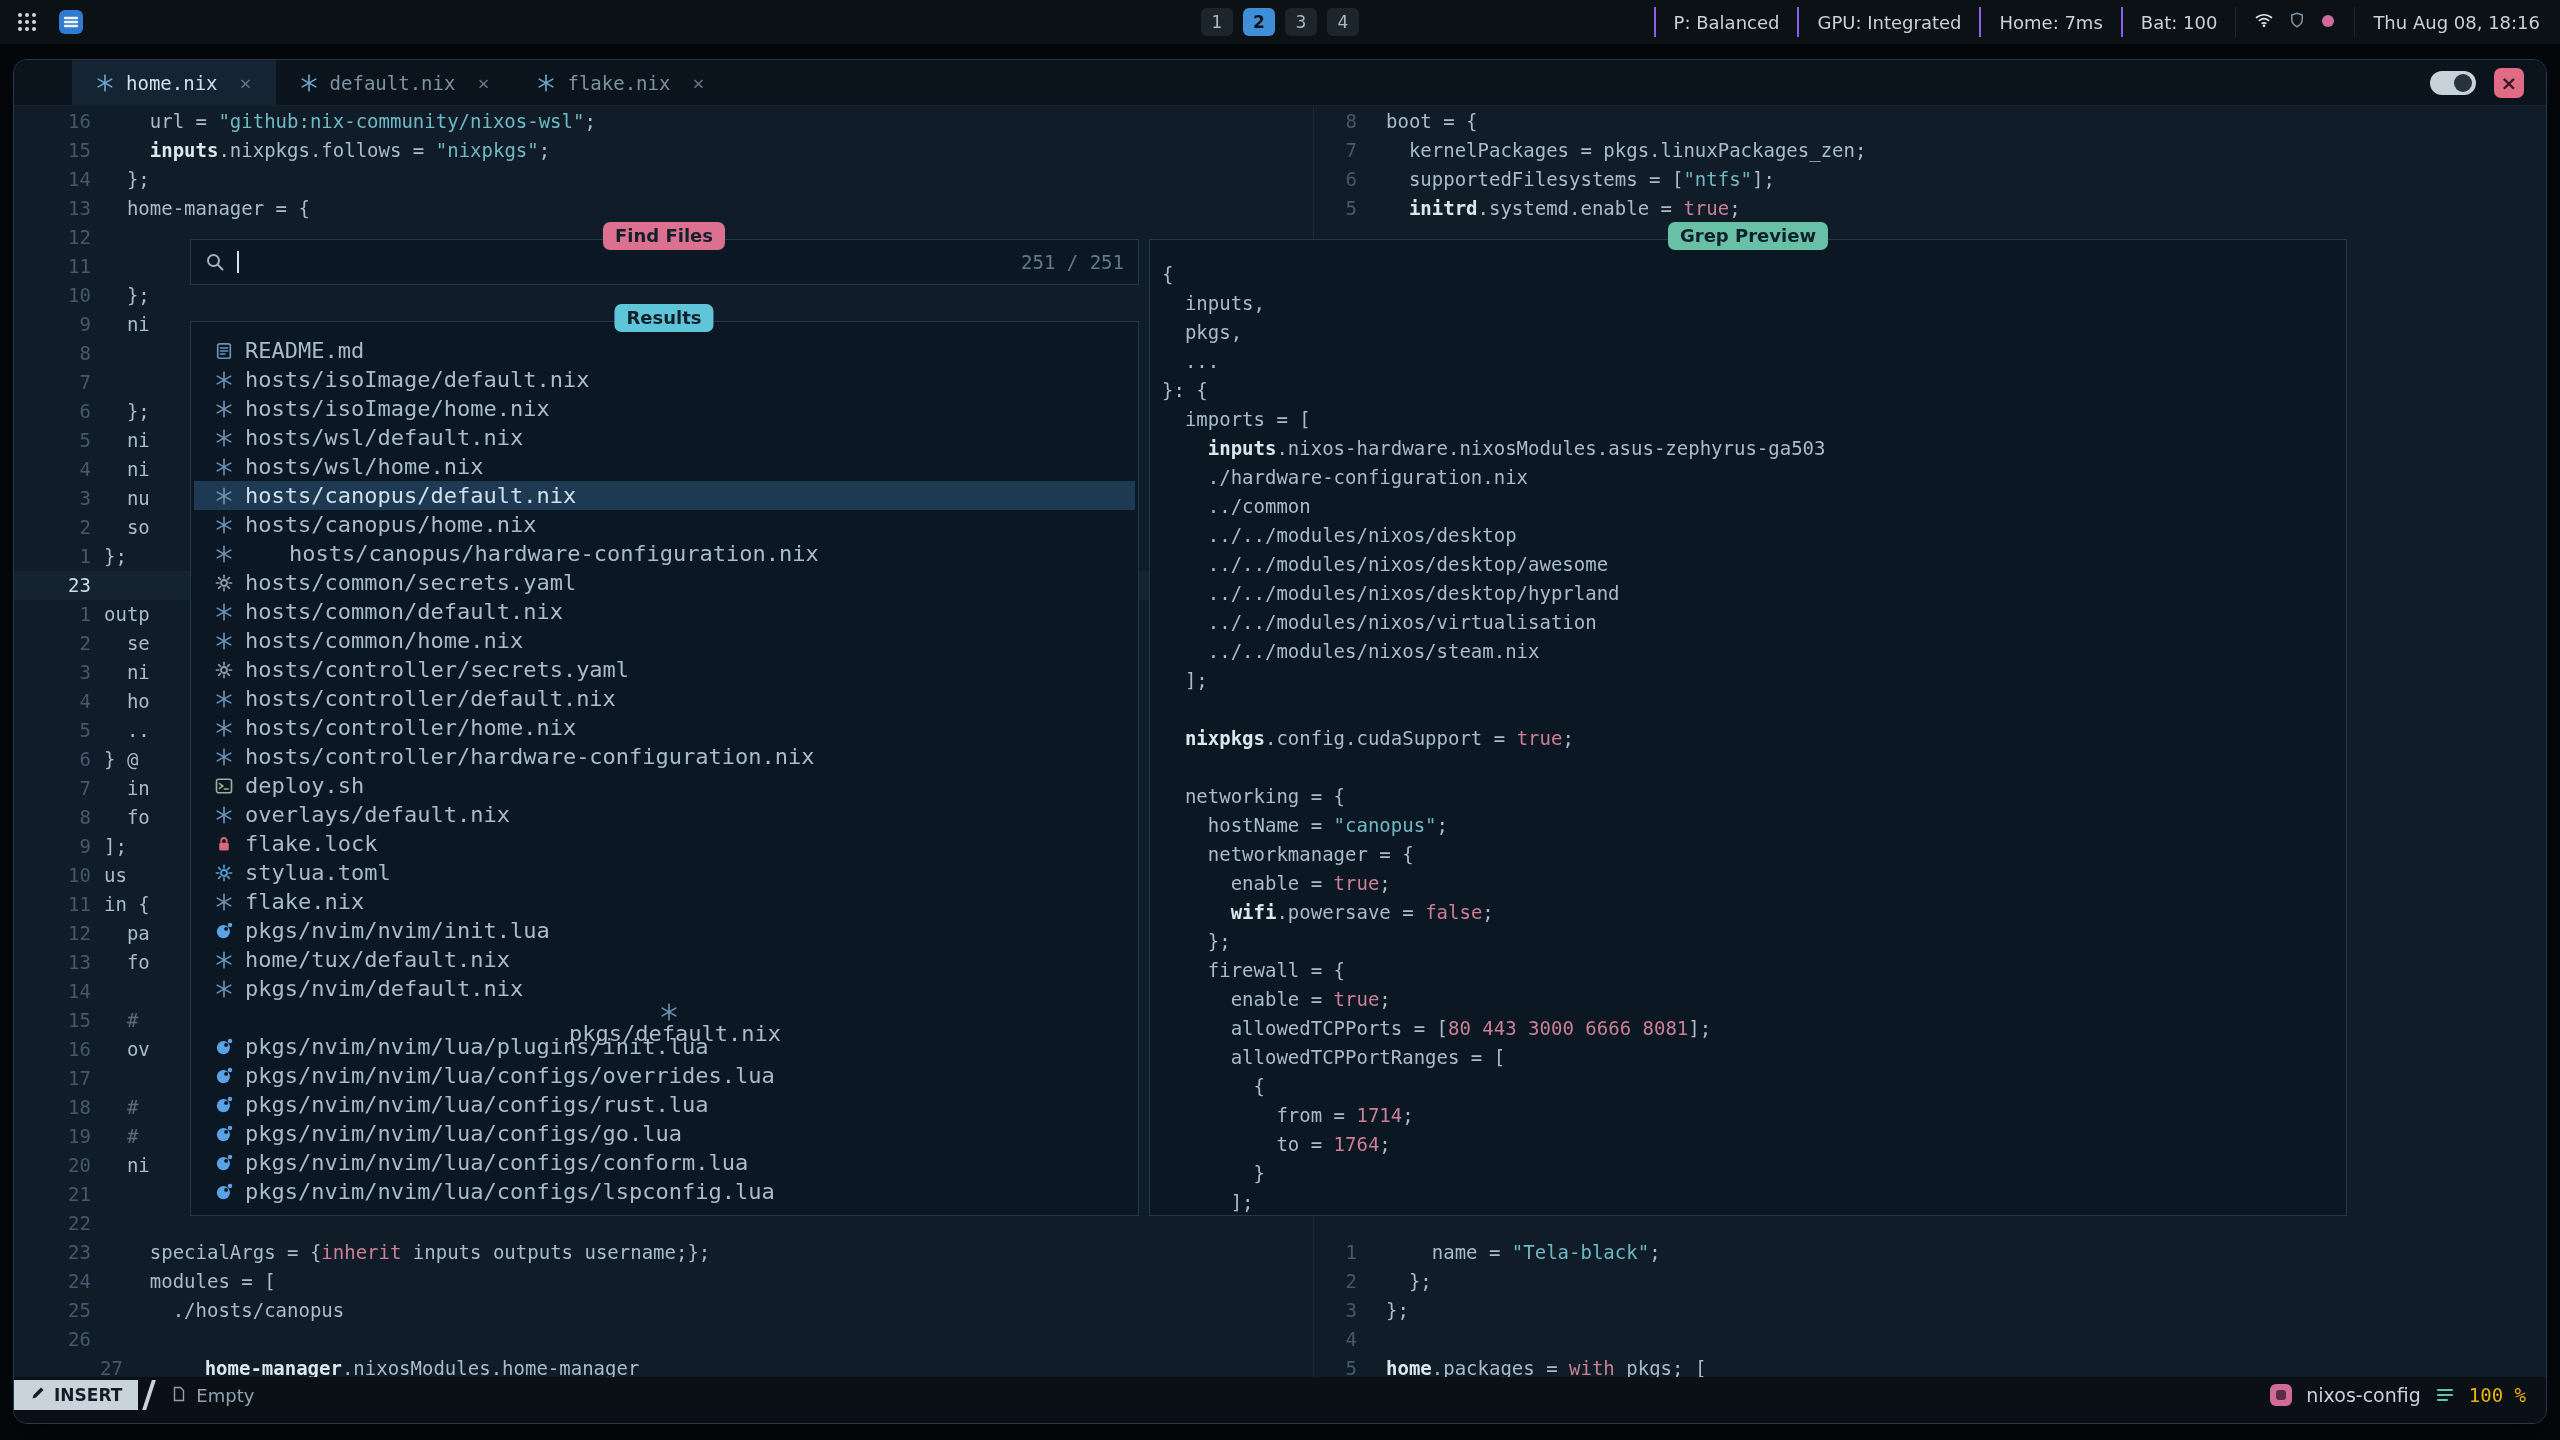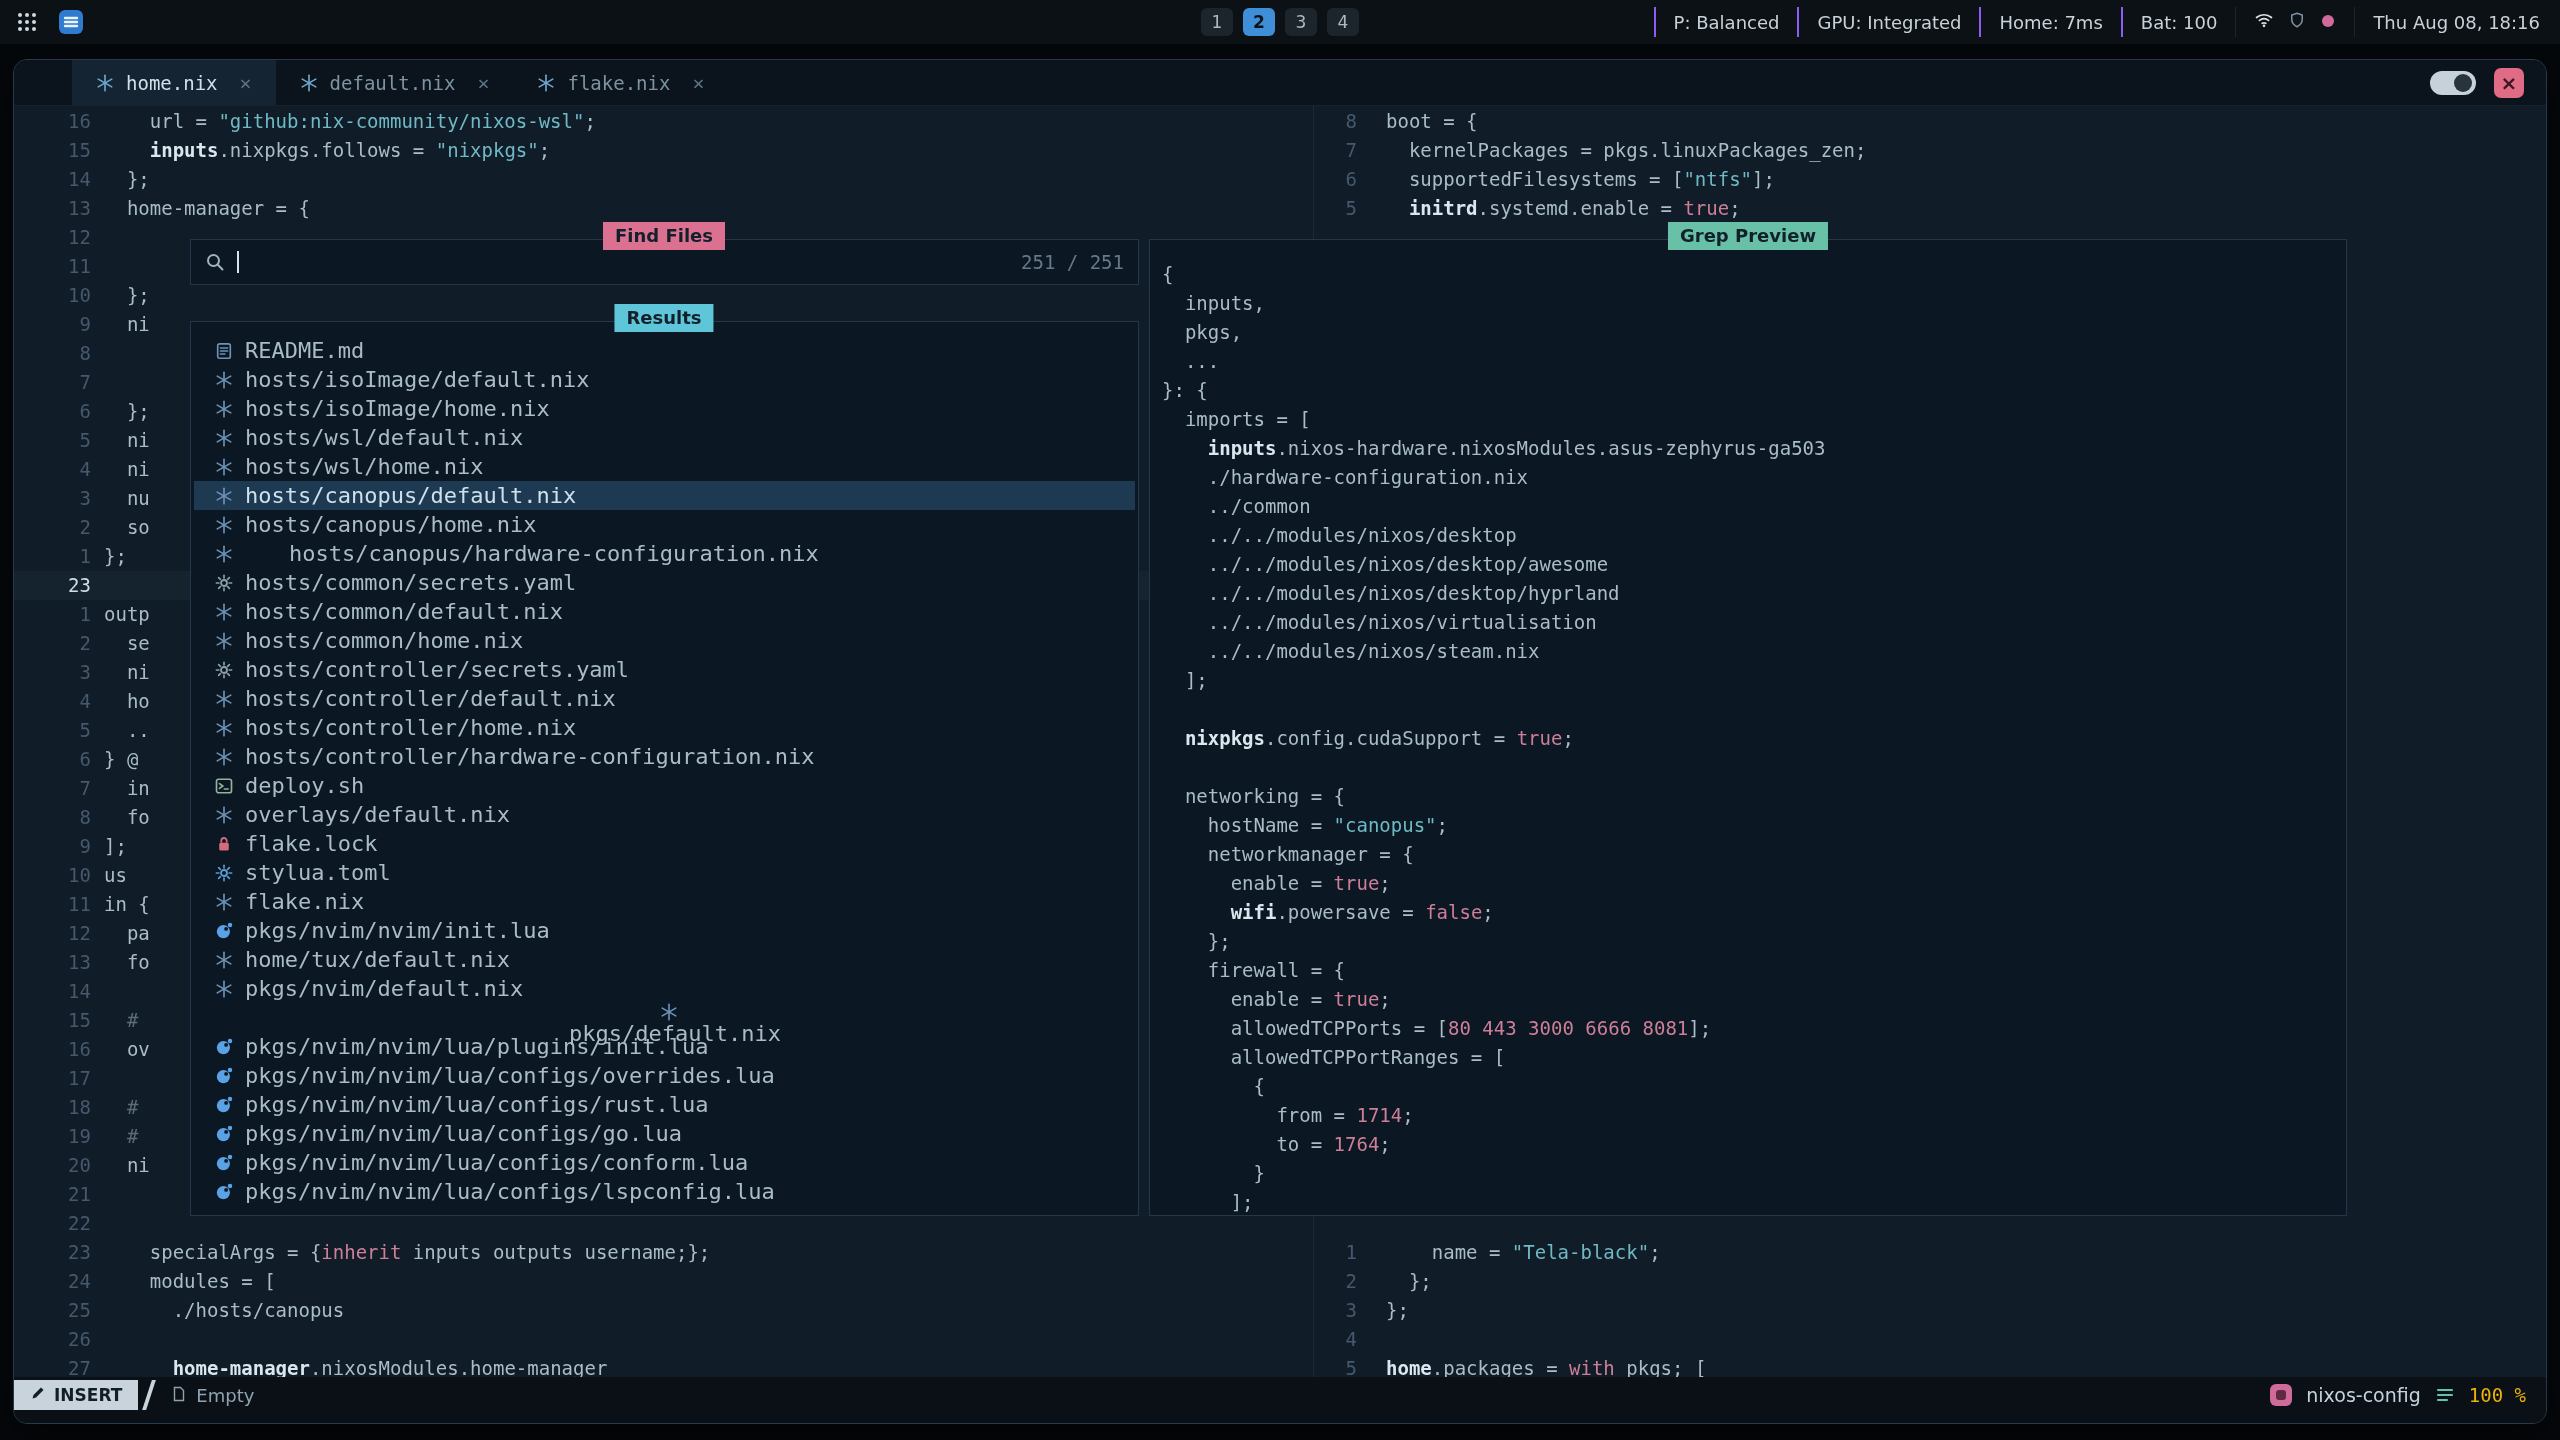--- a/index.html
+++ b/index.html
@@ -64,21 +64,21 @@
   .prompt { left:176px; top:179px; width:949px; height:46px; display:flex; align-items:center;
             padding:0 14px; }
   .search-ic { width:20px; height:20px; color:#9fb3bf; }
   .search-ic svg { width:20px; height:20px; }
   .cursorbar { width:2px; height:22px; background:#d6e4ee; margin-left:12px; }
   .counter { margin-left:auto; color:#64798a; font-family:"DejaVu Sans Mono",monospace; font-size:19px; }
   .results { left:176px; top:261px; width:949px; height:895px; overflow:hidden; }
   .previewbox { left:1135px; top:179px; width:1198px; height:977px; overflow:hidden; }
 
   .chip { position:absolute; transform:translateX(-50%); height:28px; line-height:28px; padding:0 12px;
-          font-size:18px; font-weight:bold; color:#12202c; z-index:12; }
+          font-size:18px; font-weight:bold; color:#12202c; z-index:12;border-radius:7px; }
   .chip.find { left:650px; top:162px; background:#dc7090; }
   .chip.res  { left:650px; top:244px; background:#5fc5d8; }
   .chip.prev { left:1734px; top:162px; background:#68c0a6; }
 
   .result-item { position:absolute; left:3px; right:3px; height:29px; display:flex; align-items:center;
                  padding-left:21px; font-family:"DejaVu Sans Mono",monospace; font-size:22px;
                  color:#a9bcc7; white-space:pre; }
   .result-item.sel { background:#1d3a52; color:#cfe0ec; }
   .fic { width:18px; height:18px; margin-right:12px; flex:none; }
   .fic svg { width:18px; height:18px; display:block; }
@@ -213,21 +213,21 @@
       <div class="row" style="top: 1004px;"><span class="ln">17</span><span class="code"></span></div>
       <div class="row" style="top: 1033px;"><span class="ln">18</span><span class="code"><span class="tok-c">  #</span></span></div>
       <div class="row" style="top: 1062px;"><span class="ln">19</span><span class="code"><span class="tok-c">  #</span></span></div>
       <div class="row" style="top: 1091px;"><span class="ln">20</span><span class="code">  ni</span></div>
       <div class="row" style="top: 1120px;"><span class="ln">21</span><span class="code"></span></div>
       <div class="row" style="top: 1149px;"><span class="ln">22</span><span class="code"></span></div>
       <div class="row" style="top: 1178px;"><span class="ln">23</span><span class="code">    specialArgs = {<span class="tok-n">inherit</span> inputs outputs username;};</span></div>
       <div class="row" style="top: 1207px;"><span class="ln">24</span><span class="code">    modules = [</span></div>
       <div class="row" style="top: 1236px;"><span class="ln">25</span><span class="code">      ./hosts/canopus</span></div>
       <div class="row" style="top: 1265px;"><span class="ln">26</span><span class="code"></span></div>
-      <div class="row" style="top: 1294px;"><span class="ln">27</span><span class="code">      <span class="tok-b">home-manager</span>.nixosModules.home-manager</span></div>
+      <div class="row" style="top: 1294px; padding-left: 32px;"><span class="ln">27</span><span class="code">      <span class="tok-b">home-manager</span>.nixosModules.home-manager</span></div>
     </div>
   <div class="pane">
       <div class="row right" style="top: 47px;"><span class="ln">8</span><span class="code">boot = {</span></div>
       <div class="row right" style="top: 76px;"><span class="ln">7</span><span class="code">  kernelPackages = pkgs.linuxPackages_zen;</span></div>
       <div class="row right" style="top: 105px;"><span class="ln">6</span><span class="code">  supportedFilesystems = [<span class="tok-s">"ntfs"</span>];</span></div>
       <div class="row right" style="top: 134px;"><span class="ln">5</span><span class="code">  <span class="tok-b">initrd</span>.systemd.enable = <span class="tok-n">true</span>;</span></div>
       <div class="row right" style="top: 1178px;"><span class="ln">1</span><span class="code">    name = <span class="tok-s">"Tela-black"</span>;</span></div>
       <div class="row right" style="top: 1207px;"><span class="ln">2</span><span class="code">  };</span></div>
       <div class="row right" style="top: 1236px;"><span class="ln">3</span><span class="code">};</span></div>
       <div class="row right" style="top: 1265px;"><span class="ln">4</span><span class="code"></span></div>

